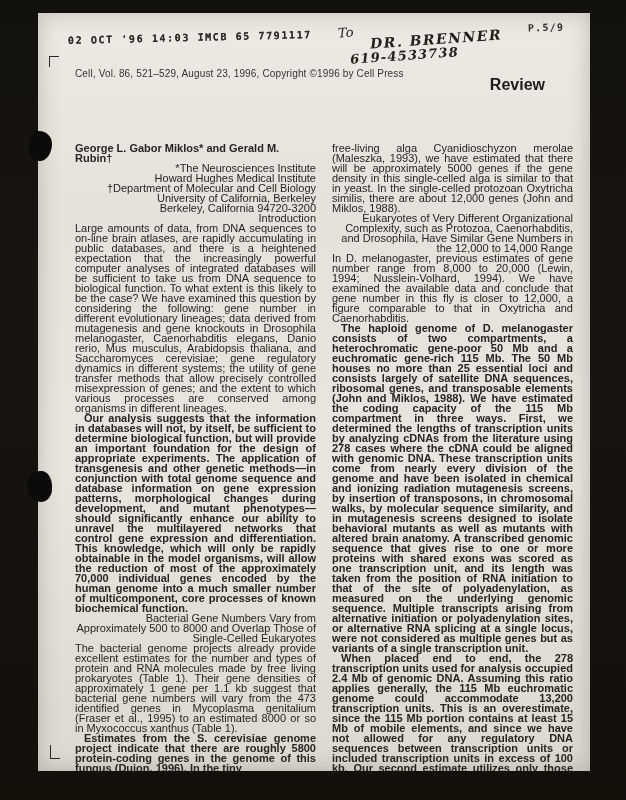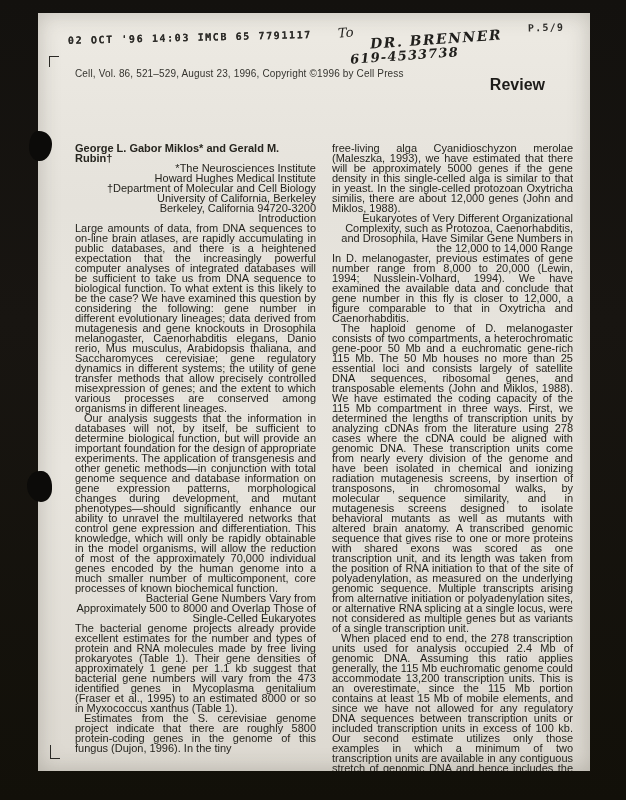--- a/index.html
+++ b/index.html
@@ -59,21 +59,21 @@
     position:absolute; right:45px; top:63px;
     font-size:16px; font-weight:bold; color:#1d1c19;
   }
   
   .columns {
     position:absolute; left:37px; top:130px; width:498px;
     display:flex; gap:16px;
   }
   .col { width:241px; font-size:11px; line-height:10px; text-align:justify; color:#26251f; }
   .col p { margin:0; }
-  .col p.indent { text-indent:9px; }
+  .col p.indent { text-indent:9px;font-weight:bold; }
   .authors-names { font-weight:bold; text-align:left; }
   .affil-line { text-align:right; }
   .sec-heading { font-weight:normal; text-align:right; margin-top:8px; }
   .first-heading { margin-top:10px; }
   
   .blob { position:absolute; background:#0c0b09; }
   .blob-1 { left:29px; top:131px; width:23px; height:30px; border-radius:42% 58% 55% 45% / 52% 44% 60% 48%; }
   .blob-2 { left:27px; top:471px; width:25px; height:31px; border-radius:55% 45% 48% 60% / 50% 55% 45% 58%; }
   .crop-mark { position:absolute; }
   .crop-tl { left:11px; top:43px; width:9px; height:10px; border-left:1.6px solid #2a2925; border-top:1.6px solid #2a2925; }

